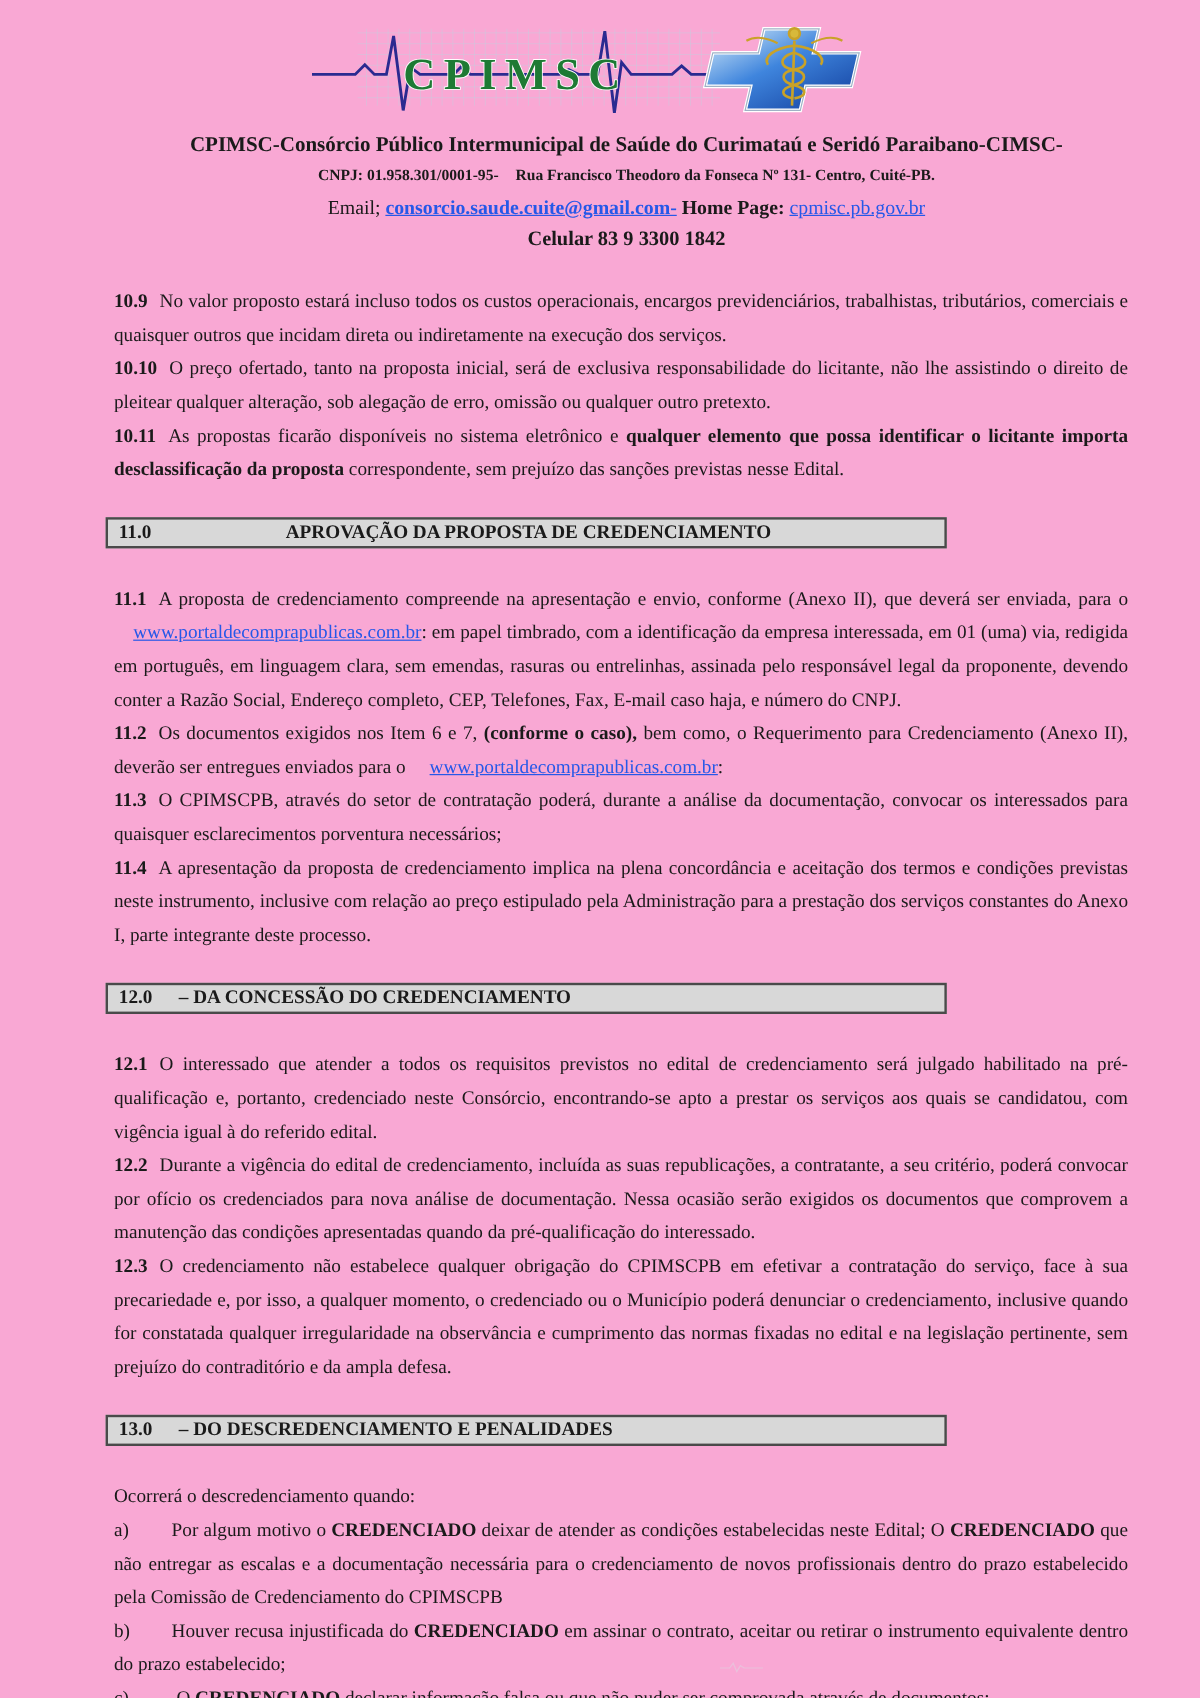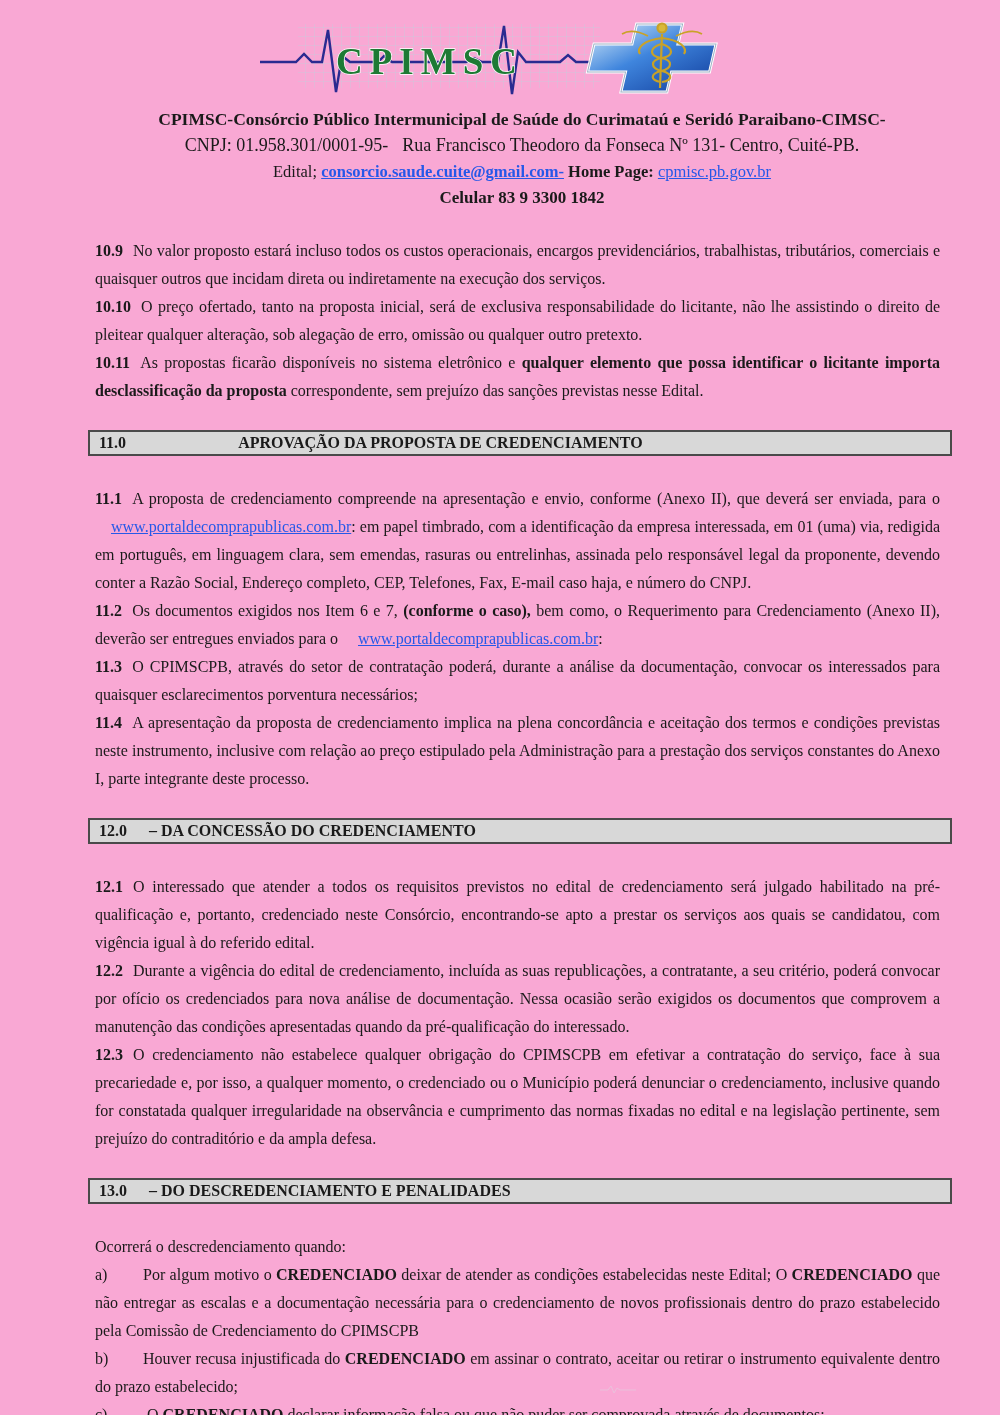--- a/index.html
+++ b/index.html
@@ -2,39 +2,39 @@
 <html><head>
 <meta charset="utf-8">
 <style>
   html,body{margin:0;padding:0;background:#fff;}
   .page{width:1000px;height:1415px;background:#f9a8d4;position:relative;overflow:hidden;
         font-family:"Liberation Serif", serif;color:#1a1a1a;}
   
   .logo-wrap{width:480px;margin:18px auto 4px auto;}
   .hline{text-align:center;padding-left:44px;}
   .h-org{font-size:17.5px;font-weight:bold;line-height:26px;margin-top:2px;}
-  .h-cnpj{font-size:18px;font-weight:normal;line-height:26px;}
+  .h-cnpj{font-size:13px;font-weight:bold;line-height:26px;}
   .h-cnpj .addr{margin-left:14px;}
   .h-email{font-size:16.5px;line-height:27px;}
   .h-email a{color:#2658E8;}
   .h-email .mail{font-weight:bold;text-decoration:underline;}
   .h-email .hp-label{font-weight:bold;color:#1a1a1a;}
   .h-email .hp{text-decoration:underline;}
   .h-phone{font-size:17px;font-weight:bold;line-height:26px;}
   
   .content{padding:0 60px 0 95px;margin-top:26px;}
   p.para{margin:0;text-align:justify;font-size:16px;line-height:28px;}
   .num{font-weight:bold;margin-right:10px;}
   .b{font-weight:bold;}
   .letter{display:inline-block;width:48px;}
   .link{color:#2658E8;text-decoration:underline;margin-left:16px;}
   
   .secbar{display:flex;align-items:center;box-sizing:border-box;
           background:#D8D8D8;border:2px solid #4a4a4a;
-          height:26px;width:864px;margin:25px 0 29px -7px;padding-left:9px;
+          height:26px;width:701px;margin:25px 0 29px -7px;padding-left:9px;
           font-size:16px;font-weight:bold;}
   .secbar .sp-wide{display:inline-block;width:112px;}
   .secbar .sp-narrow{display:inline-block;width:22px;}
   .bottom-mark{position:absolute;left:600px;top:1383px;opacity:.45;}
 </style>
 </head>
 <body>
 
 <div class="page">
 
@@ -71,21 +71,21 @@
         <path d="M402,26 c12,4 12,12 0,14 c-12,2 -12,10 0,13 c11,3 11,9 0,11"></path>
         <path d="M388,18 q-16,-8 -26,-2 M416,18 q16,-8 26,-2" stroke-width="1.8"></path>
       </g>
     </svg>
   </div>
 
   <div class="hline h-org">CPIMSC-Consórcio Público Intermunicipal de Saúde do Curimataú e Seridó Paraibano-CIMSC-</div>
 
   <div class="hline h-cnpj"><span>CNPJ: 01.958.301/0001-95-</span><span class="addr">Rua Francisco Theodoro da Fonseca Nº 131- Centro, Cuité-PB.</span></div>
 
-  <div class="hline h-email"><span>Edital;</span>
+  <div class="hline h-email"><span>Email;</span>
     <a href="#" class="mail">consorcio.saude.cuite@gmail.com-</a>
     <span class="hp-label">Home Page:</span>
     <a href="#" class="hp">cpmisc.pb.gov.br</a></div>
 
   <div class="hline h-phone">Celular 83 9 3300 1842</div>
 
   <div class="content">
 
     <p class="para"><span class="num">10.9</span><span>No valor proposto estará incluso todos os custos operacionais, encargos previdenciários, trabalhistas, tributários, comerciais e quaisquer outros que incidam direta ou indiretamente na execução dos serviços.</span></p>
 

